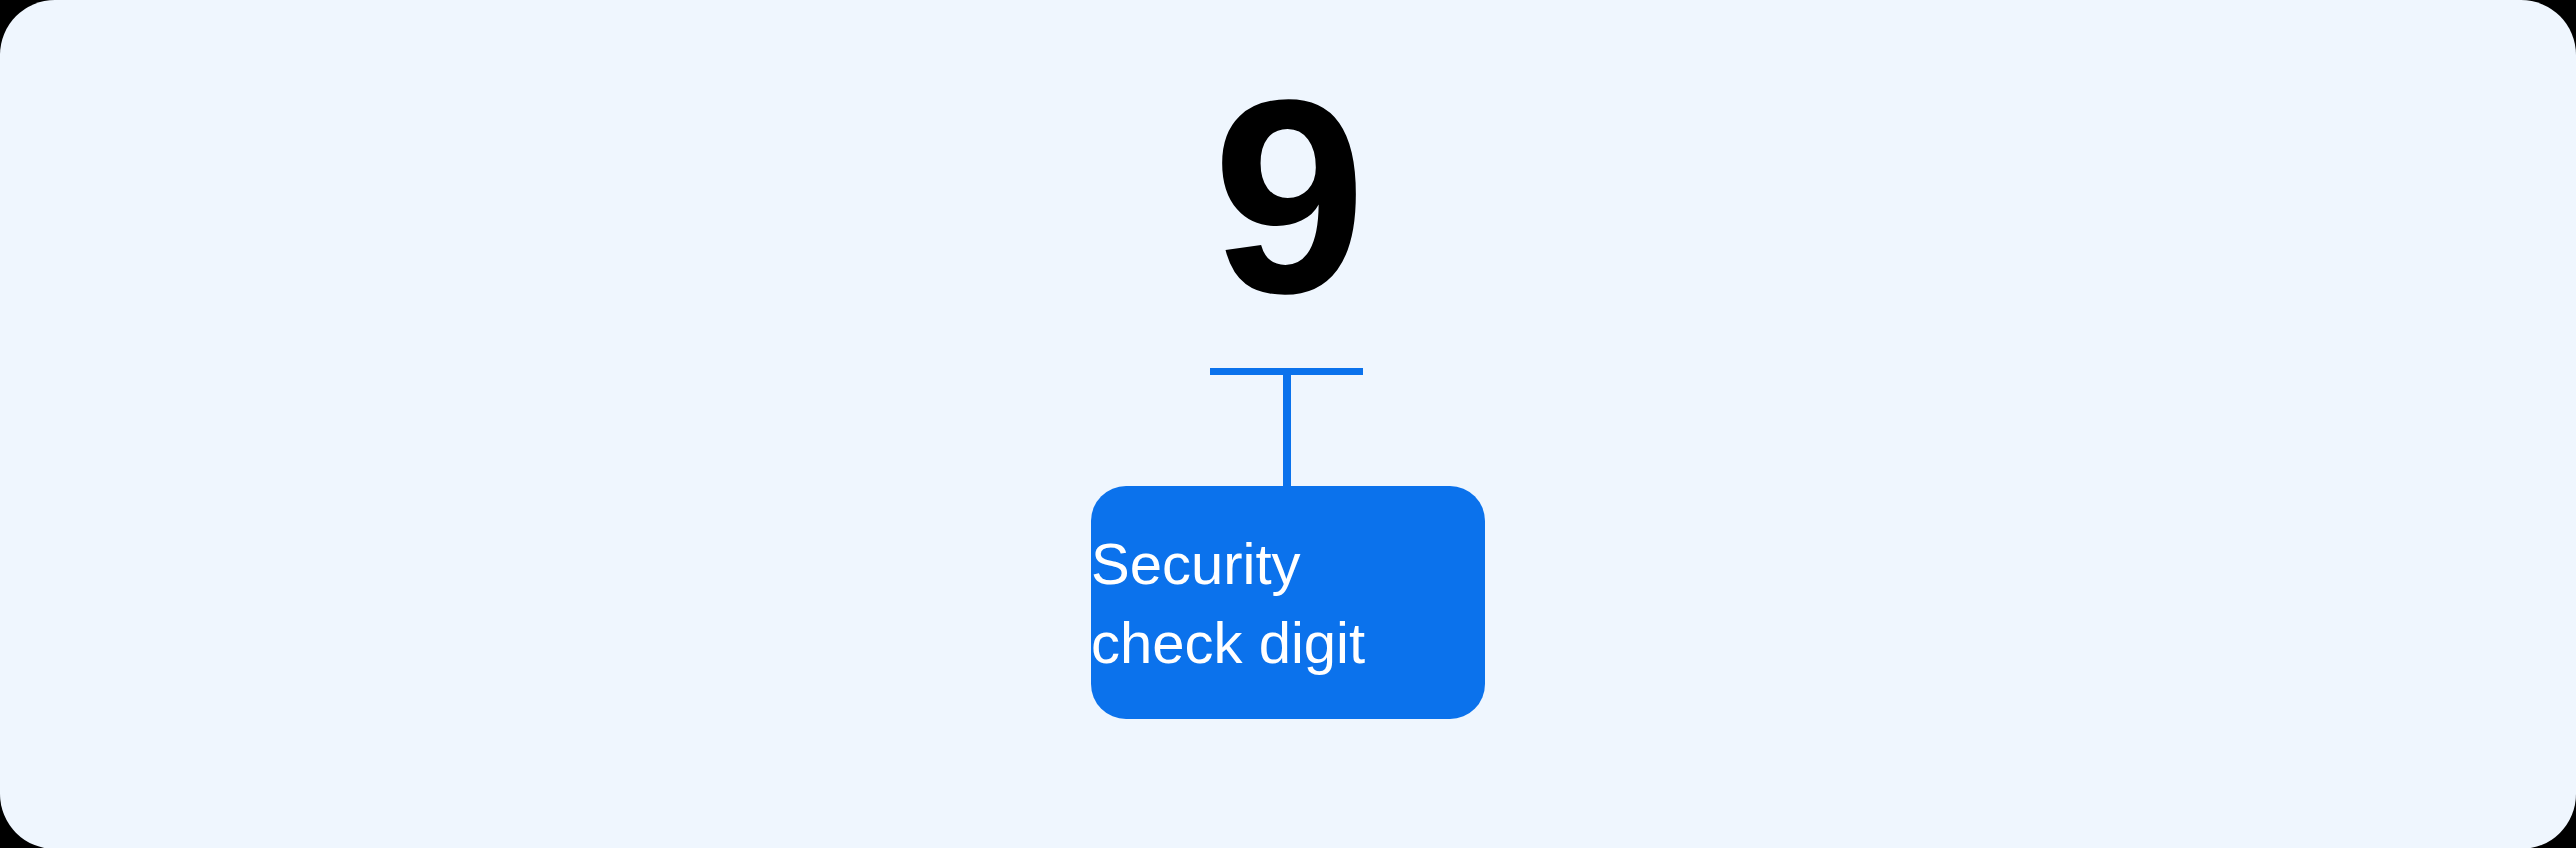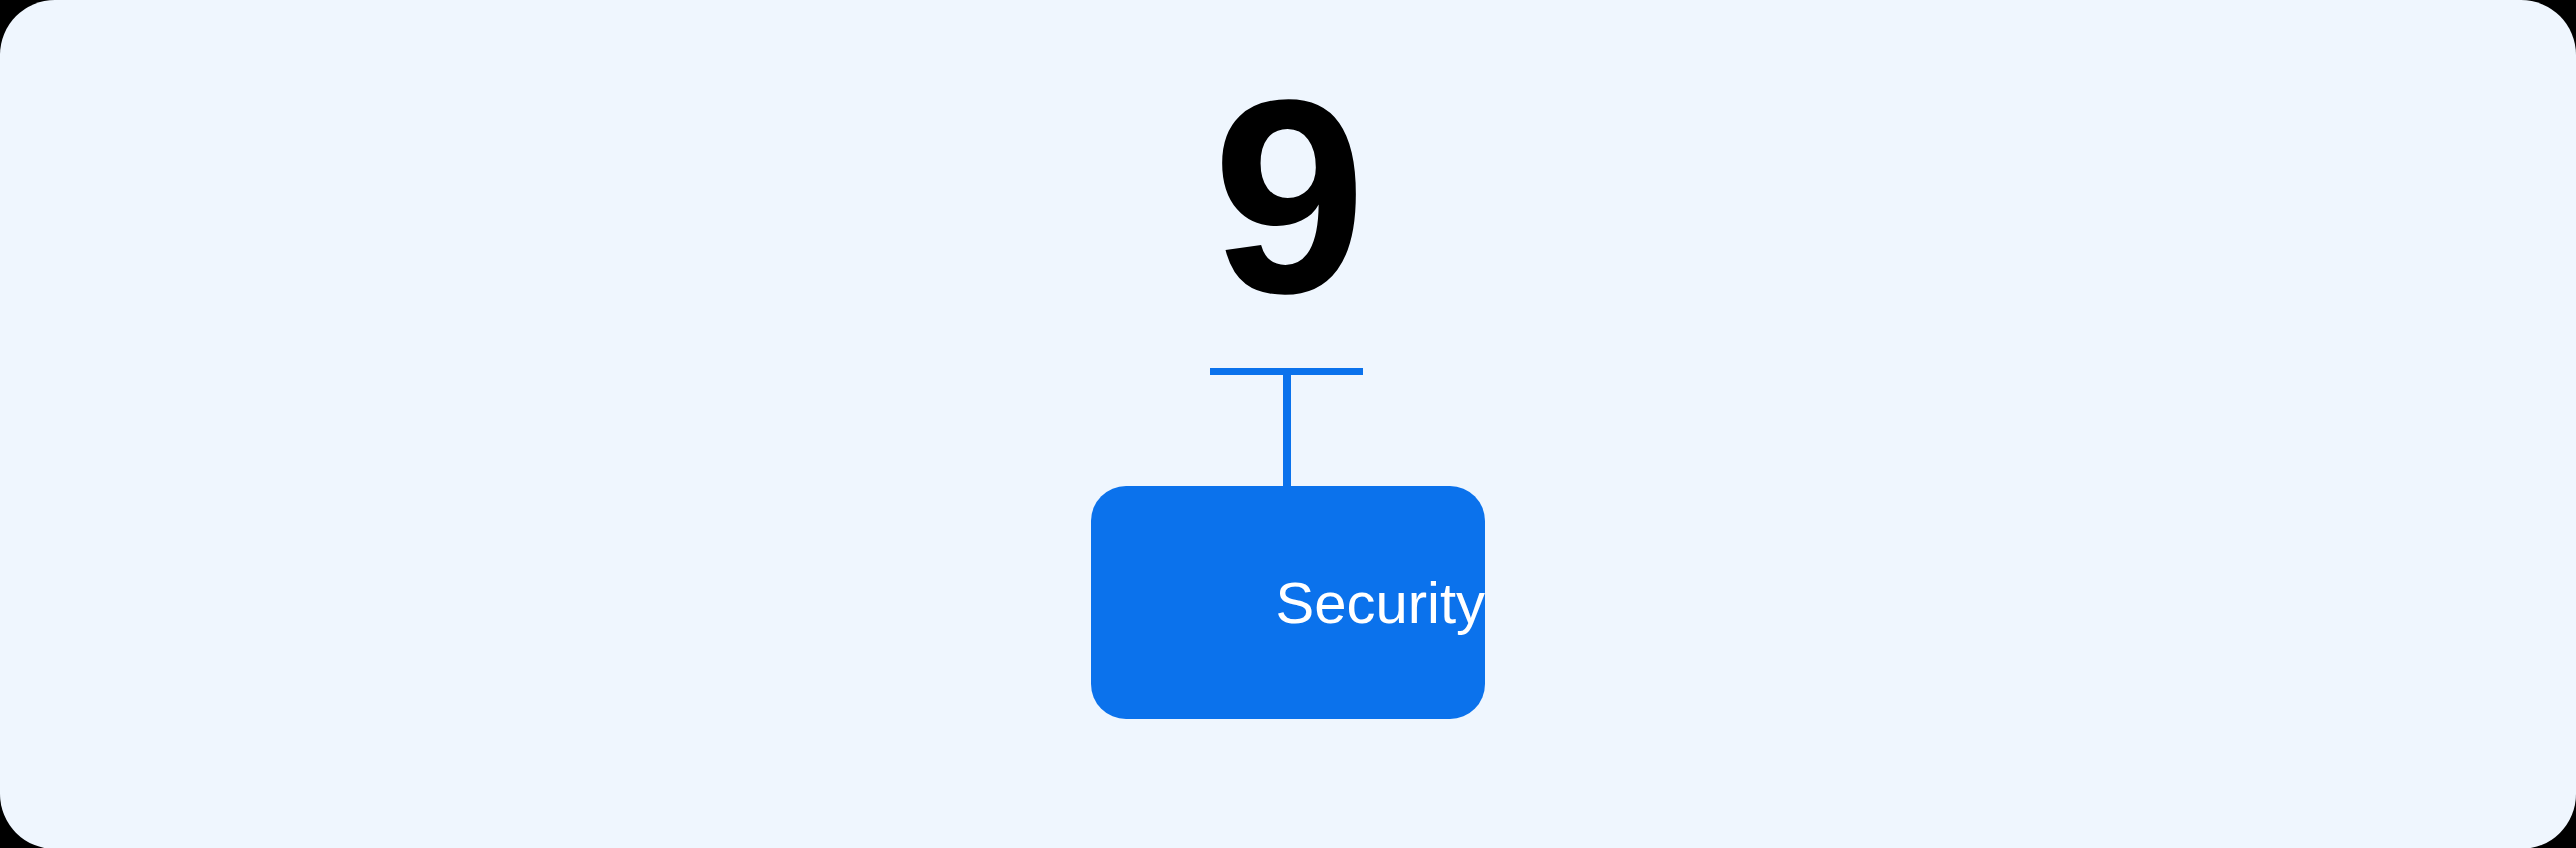--- a/index.html
+++ b/index.html
@@ -69,21 +69,21 @@
   .label-box {
     position: absolute;
     left: 1091px;
     top: 486px;
     width: 394px;
     height: 233px;
     background: #0b72ec;
     border-radius: 35px;
     display: flex;
     flex-direction: column;
-    align-items: flex-end;
+    align-items: flex-start;
     justify-content: center;
     box-sizing: border-box;
   }
 
   .label-line {
     color: #ffffff;
     font-size: 58px;
     line-height: 79px;
     font-weight: 400;
     text-align: center;
@@ -97,17 +97,18 @@
   <div class="diagram">
 
     <div class="digit">9</div>
 
     <div class="connector-cap"></div>
 
     <div class="connector-stem"></div>
 
     <div class="label-box">
       <div class="label-line">Security</div>
+      <div class="label-line">check digit</div>
     </div>
 
   </div>
 </div>
 
 
 </body></html>

